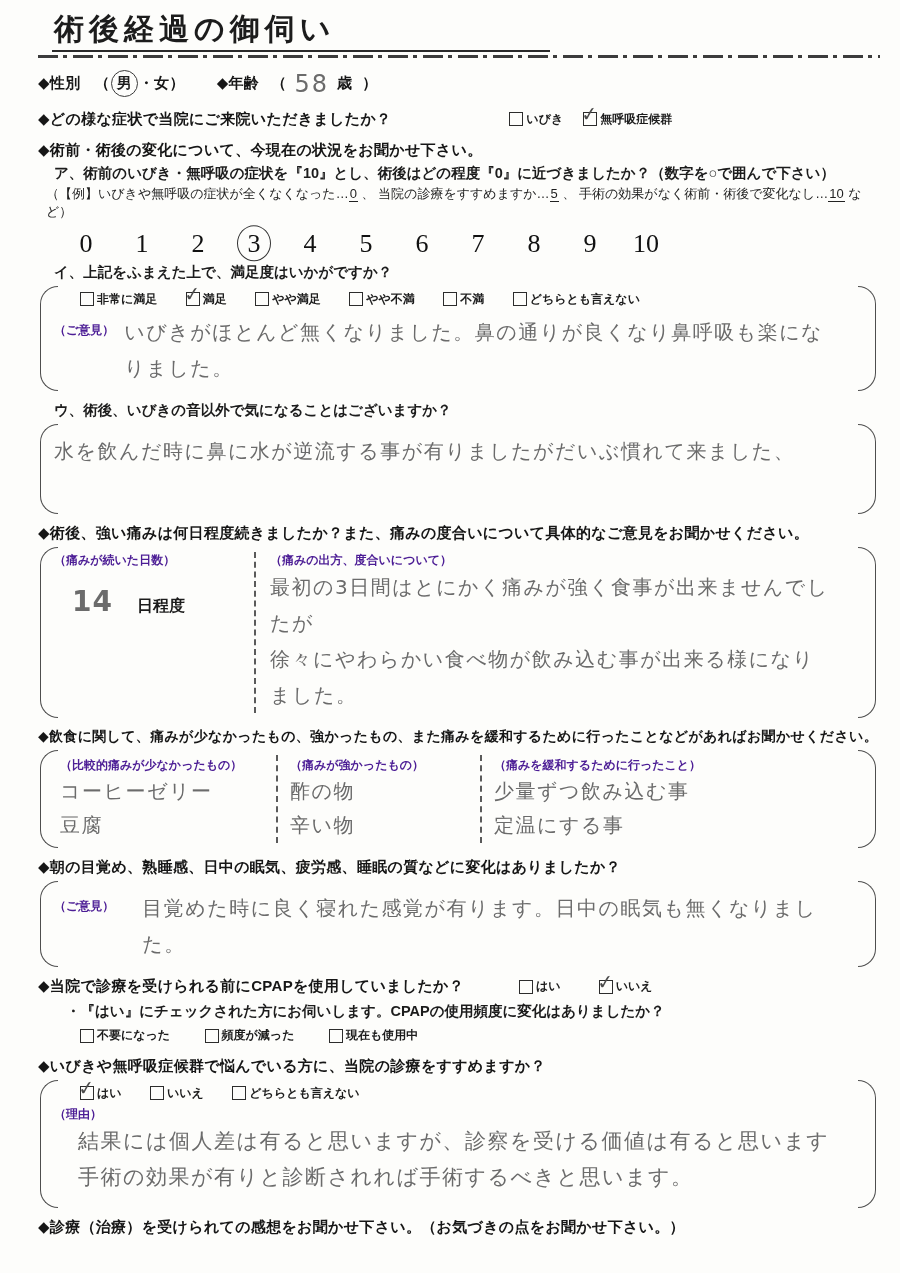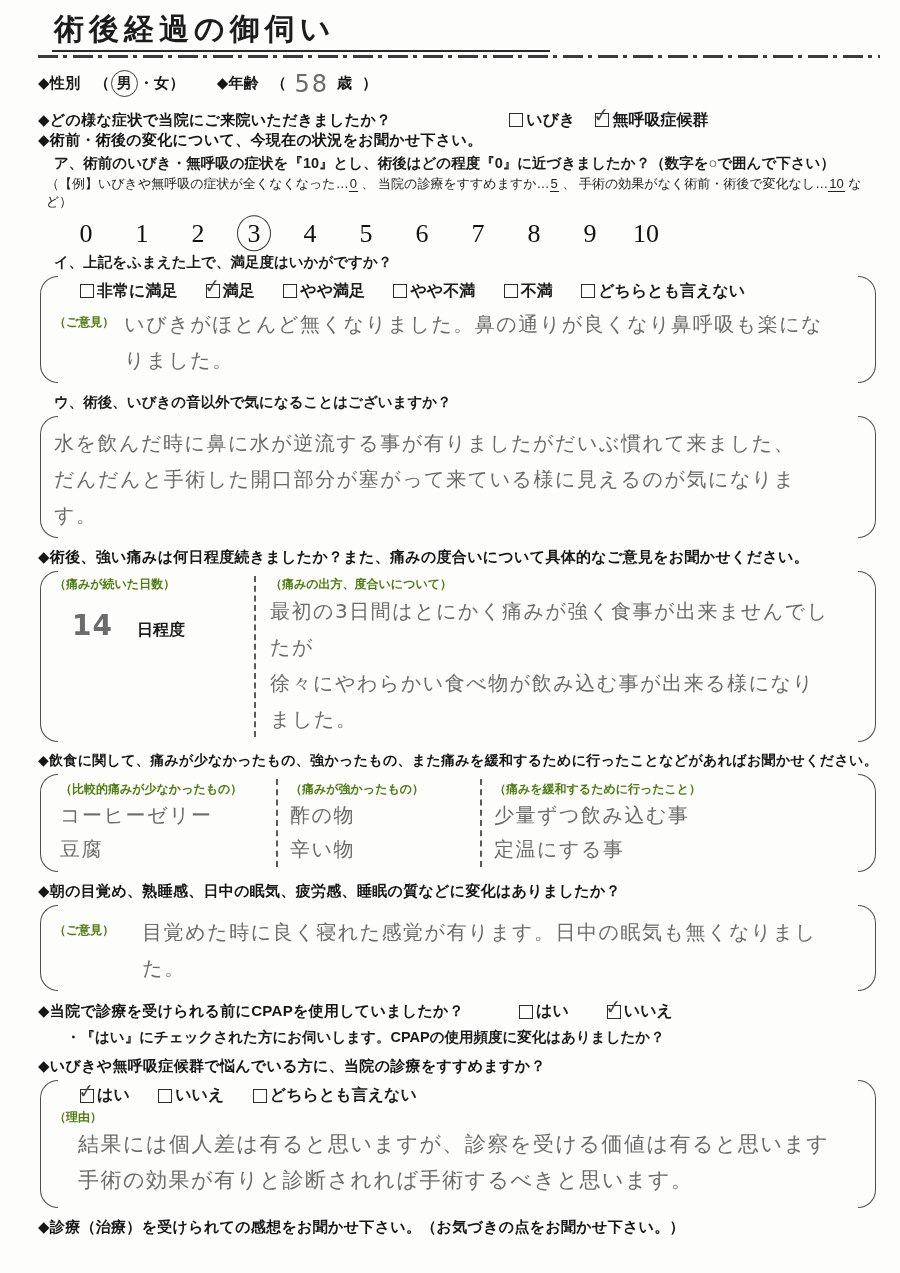--- a/index.html
+++ b/index.html
@@ -13,31 +13,31 @@
     display:inline-block;margin:2px 0 0 14px;font-family:"Liberation Serif","DejaVu Serif",serif;
     font-size:30px;font-weight:700;letter-spacing:5px;border-bottom:2px solid #2a2a2a;
     padding:0 215px 3px 2px;line-height:1.15;
   }
   .dashdot{
     height:3px;margin:3px 0 12px 0;
     background-image:repeating-linear-gradient(90deg,#3c3c3c 0 20px,transparent 20px 25px,#3c3c3c 25px 29px,transparent 29px 35px);
   }
   .q{font-size:15px;font-weight:600;letter-spacing:.3px;color:#161616;}
   .sub{font-size:14.5px;font-weight:600;margin-left:16px;}
-  .small{font-size:12px;font-weight:600;color:#4d7c0f;}
+  .small{font-size:12px;font-weight:600;color:#4c1d95;}
   .row{display:flex;align-items:center;}
   .hw{color:#6b6b6b;letter-spacing:2px;font-family:"DejaVu Sans",sans-serif;}
   .hw-line{font-size:20px;line-height:36px;letter-spacing:1.5px;}
   
   .opt{display:inline-flex;align-items:center;white-space:nowrap;}
   .cb{position:relative;display:inline-block;width:12px;height:12px;border:1.6px solid #2c2c2c;margin-right:3px;flex:none;}
   .cb.checked::after{
     content:"\2713";position:absolute;left:-3px;top:-11px;font-size:20px;color:#4a4a4a;font-weight:700;transform:rotate(-6deg);
   }
-  .lbl{font-size:16px;font-weight:600;}
+  .lbl{font-size:12px;font-weight:600;}
   
   .circle{
     display:inline-flex;justify-content:center;align-items:center;width:25px;height:25px;
     border:1.6px solid #3a3a3a;border-radius:50%;font-size:15px;font-weight:600;margin:0 1px;
   }
   
   .scale{display:flex;margin:8px 0 4px 20px;font-family:"Liberation Serif","DejaVu Serif",serif;font-size:26px;color:#111;}
   .scale span{width:56px;text-align:center;position:relative;}
   .scale span.circled::after{
     content:"";position:absolute;left:50%;top:50%;width:32px;height:34px;transform:translate(-50%,-52%);
@@ -89,21 +89,21 @@
     <span class="q">女</span>
     <span class="q">）</span>
     <span class="q gap32">◆年齢</span>
     <span class="q" style="margin-left:12px;">（</span>
     <span class="hw" style="font-size:24px;margin:0 8px;">58</span>
     <span class="q">歳</span>
     <span class="q" style="margin-left:10px;">）</span>
   </div>
 
   
-  <div class="row" style="margin-bottom:0;">
+  <div class="row" style="margin-bottom:12px;">
     <span class="q">◆どの様な症状で当院にご来院いただきましたか？</span>
     <span class="opt" style="margin-left:118px;">
       <span class="cb"></span>
       <span class="lbl">いびき</span>
     </span>
     <span class="opt gap20">
       <span class="cb checked"></span>
       <span class="lbl">無呼吸症候群</span>
     </span>
   </div>
@@ -158,21 +158,20 @@
     </div>
     <div class="comment-row">
       <span class="small">（ご意見）</span>
       <span class="hw hw-line">いびきがほとんど無くなりました。鼻の通りが良くなり鼻呼吸も楽になりました。</span>
     </div>
   </div>
 
   <div class="sub">ウ、術後、いびきの音以外で気になることはございますか？</div>
   <div class="bbox" style="min-height:80px;">
     <div class="hw hw-line mt4">水を飲んだ時に鼻に水が逆流する事が有りましたがだいぶ慣れて来ました、</div>
-    <div class="hw hw-line">だんだんと手術した開口部分が塞がって来ている様に見えるのが気になります。</div>
   </div>
 
   
   <div class="q">◆術後、強い痛みは何日程度続きましたか？また、痛みの度合いについて具体的なご意見をお聞かせください。</div>
   <div class="bbox">
     <div class="pain-flex">
       <div class="pain-left">
         <div class="small">（痛みが続いた日数）</div>
         <div class="pain-days"><span class="hw">14</span><span>日程度</span></div>
       </div>
@@ -221,20 +220,34 @@
     <span class="opt gap55">
         <span class="cb"></span>
         <span class="lbl">はい</span>
       </span>
     <span class="opt gap38">
         <span class="cb checked"></span>
         <span class="lbl">いいえ</span>
       </span>
   </div>
   <div class="sub mt6" style="margin-left:28px;">・『はい』にチェックされた方にお伺いします。CPAPの使用頻度に変化はありましたか？</div>
+  <div class="optrow mt6" style="margin-left:42px;">
+    <span class="opt" style="margin-right:30px;">
+        <span class="cb"></span>
+        <span class="lbl">不要になった</span>
+      </span>
+    <span class="opt" style="margin-right:30px;">
+        <span class="cb"></span>
+        <span class="lbl">頻度が減った</span>
+      </span>
+    <span class="opt">
+        <span class="cb"></span>
+        <span class="lbl">現在も使用中</span>
+      </span>
+  </div>
 
   
   <div class="q mt10">◆いびきや無呼吸症候群で悩んでいる方に、当院の診療をすすめますか？</div>
   <div class="bbox" style="min-height:118px;">
     <div class="optrow indent">
       <span class="opt">
           <span class="cb checked"></span>
           <span class="lbl">はい</span>
         </span>
       <span class="opt">

